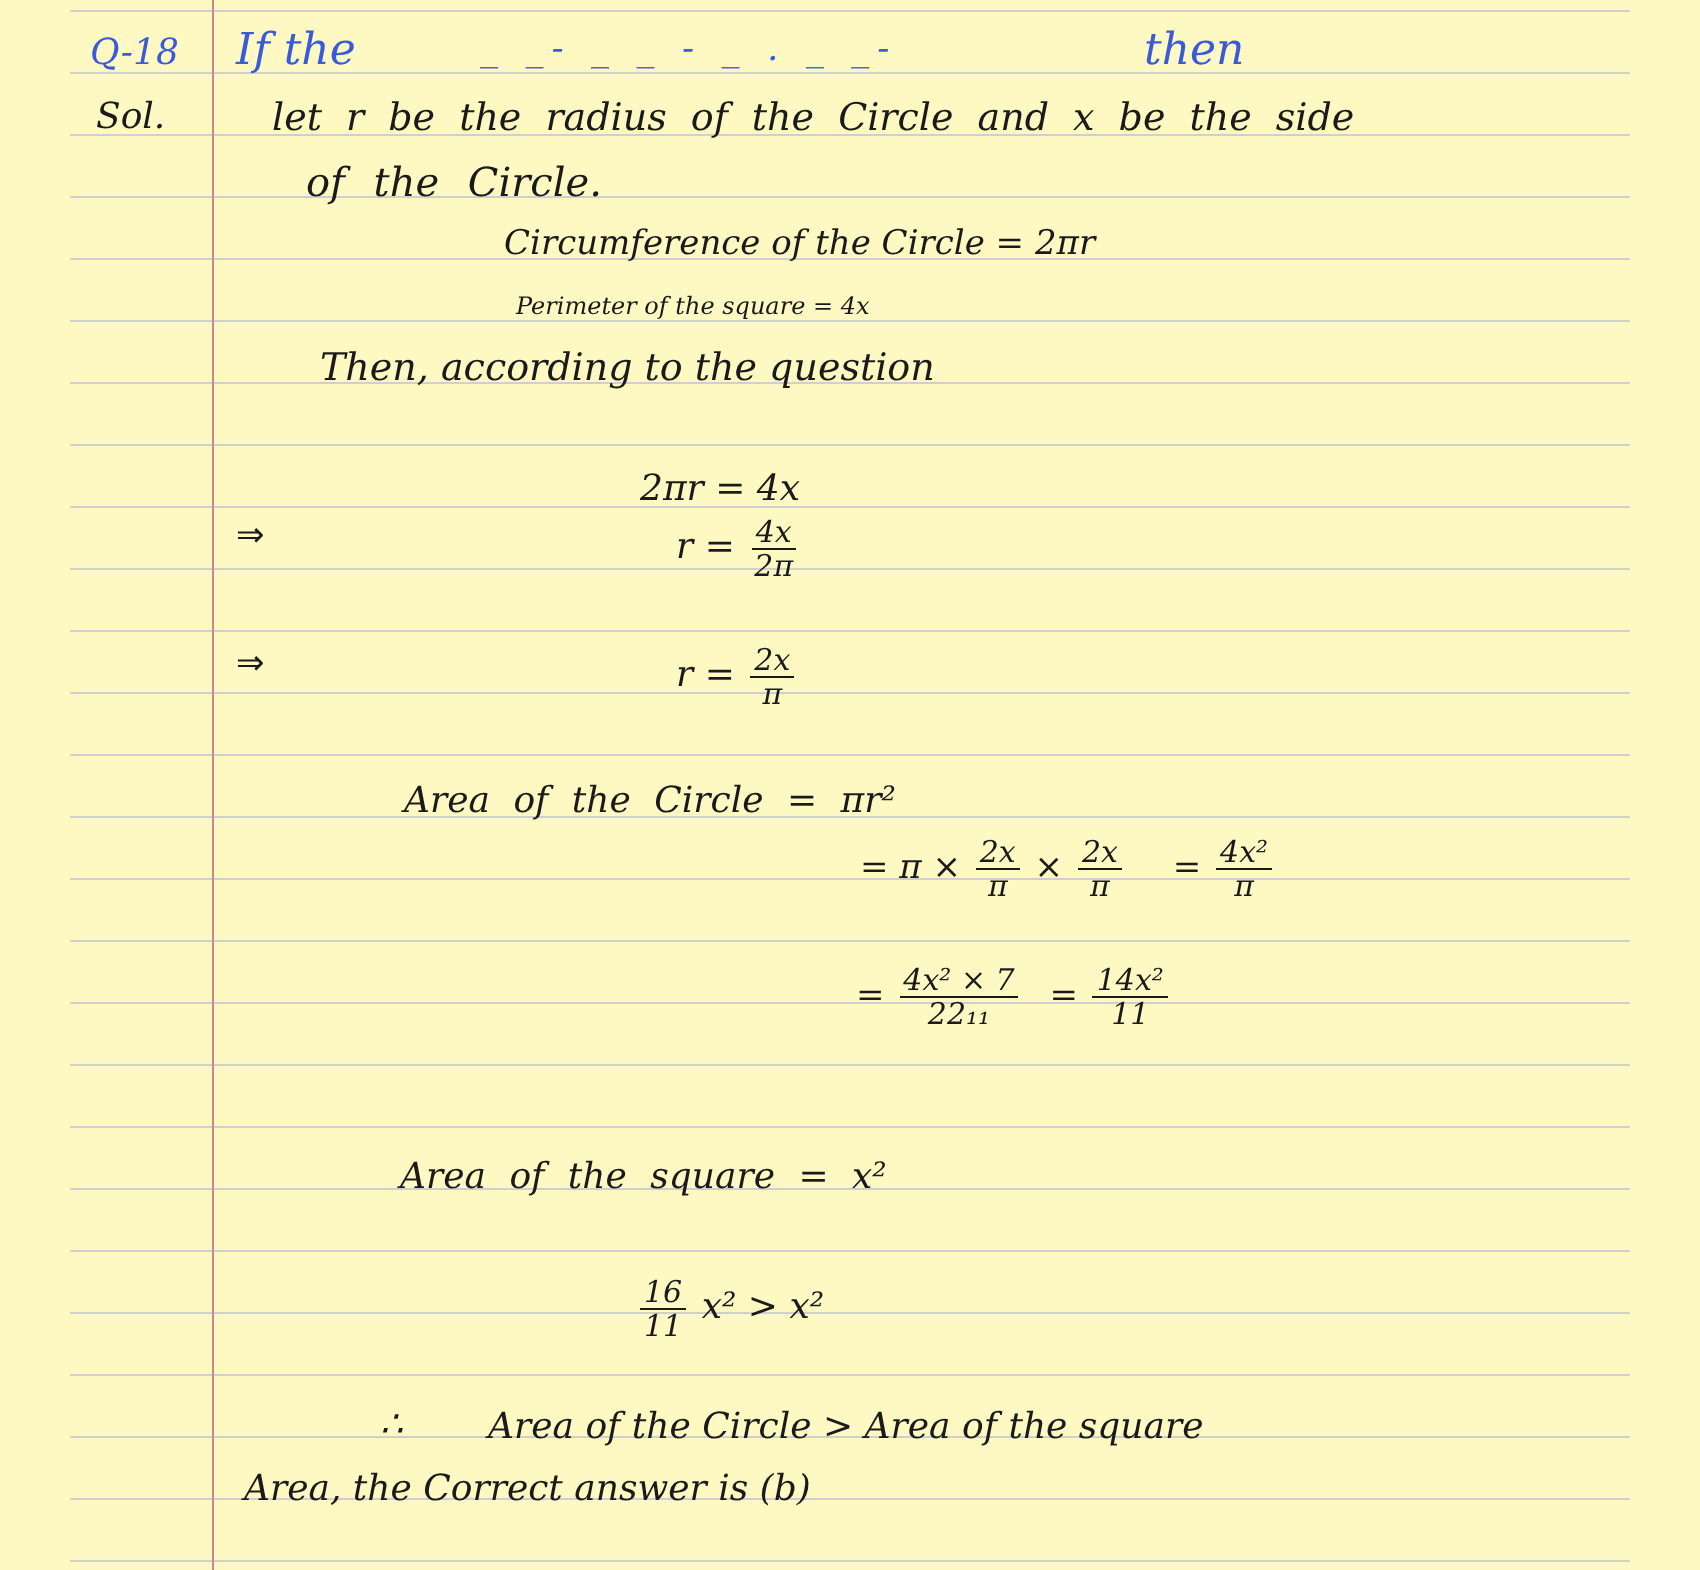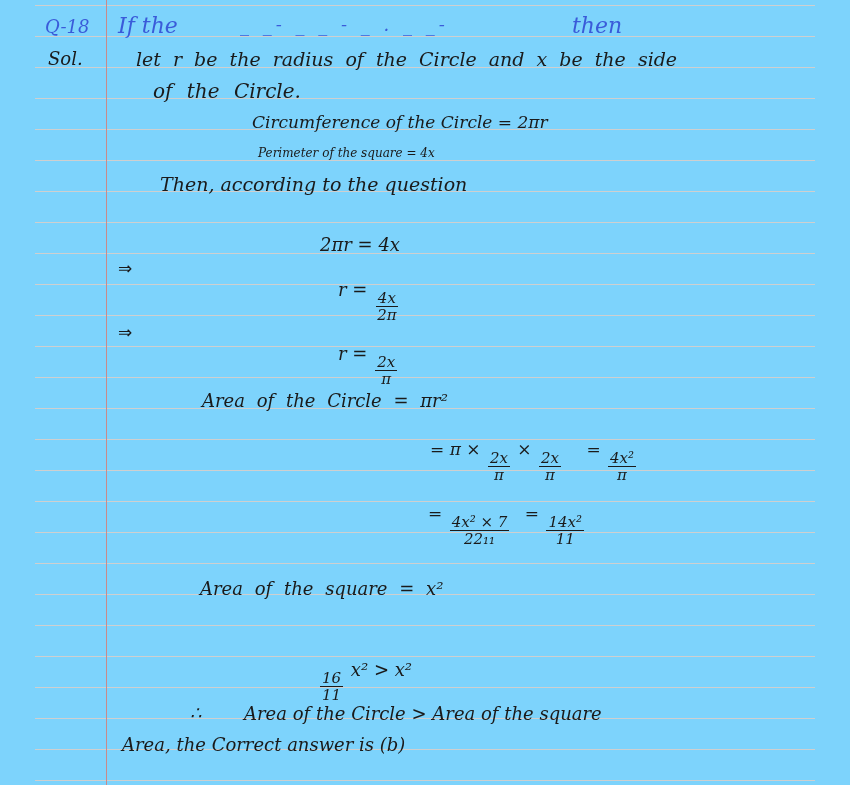--- a/index.html
+++ b/index.html
@@ -1,26 +1,26 @@
 <!DOCTYPE html>
 <html><head>
 <meta charset="utf-8">
 <style>
   html,body{margin:0;padding:0;background:#ffffff;}
   body{width:850px;height:785px;position:relative;overflow:hidden;
        font-family:"DejaVu Sans", sans-serif;}
-  .page{position:absolute;left:0;top:0;width:850px;height:785px;background:#7dd3fc;}
+  .page{position:absolute;left:0;top:0;width:850px;height:785px;background:#fef9c3;}
   .rule{position:absolute;left:35px;width:780px;height:1px;background:#cfcfcf;}
   .margin{position:absolute;left:106px;top:0;width:1px;height:785px;background:#c98a8a;}
   .hw{position:absolute;white-space:nowrap;font-family:"DejaVu Serif", serif;font-style:italic;
       font-size:19px;color:#1a1a1a;line-height:22px;}
   .blue{color:#3a5bd9;}
   .frac{display:inline-flex;flex-direction:column;align-items:center;vertical-align:middle;
         font-size:15px;line-height:16px;margin:0 2px;}
-  .frac .num{border-bottom:1.5px solid #1a1a1a;padding:0 2px;margin-top:32px;}
+  .frac .num{border-bottom:1.5px solid #1a1a1a;padding:0 2px;}
   .frac .den{padding:0 2px;}
   .arrow{position:absolute;font-family:"DejaVu Sans", sans-serif;font-size:17px;color:#1a1a1a;}
 </style>
 </head>
 <body>
 
 <div class="page">
 
   <div class="rule" style="top:5px"></div>
   <div class="rule" style="top:36px"></div>

